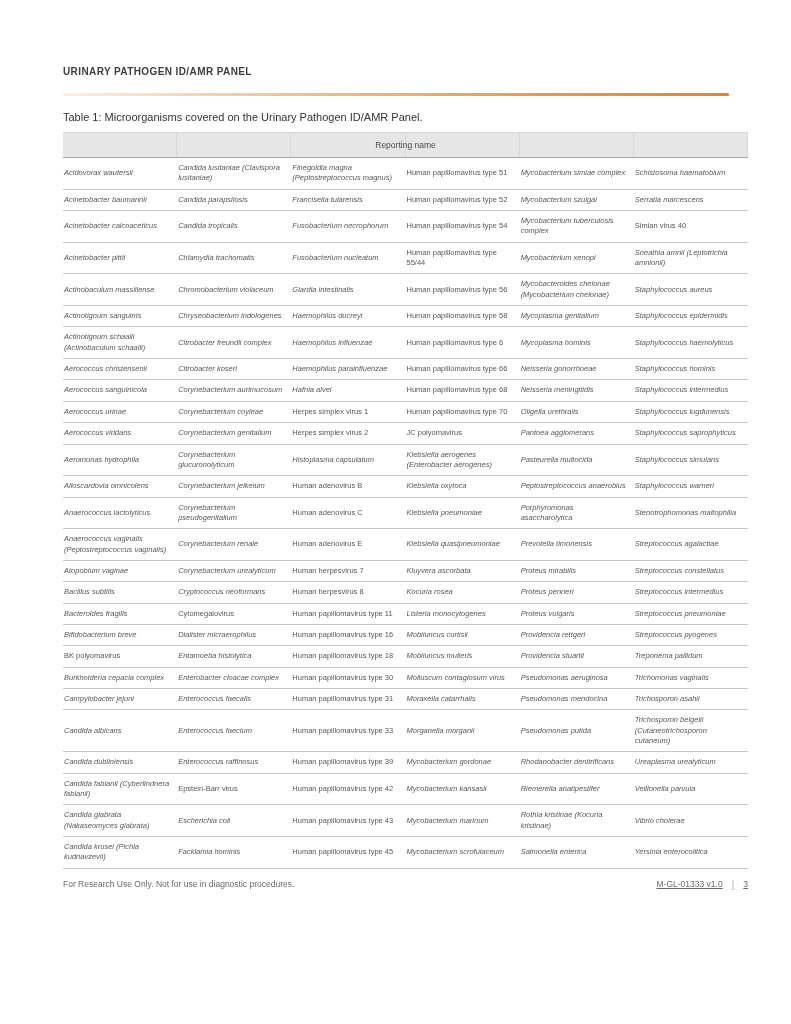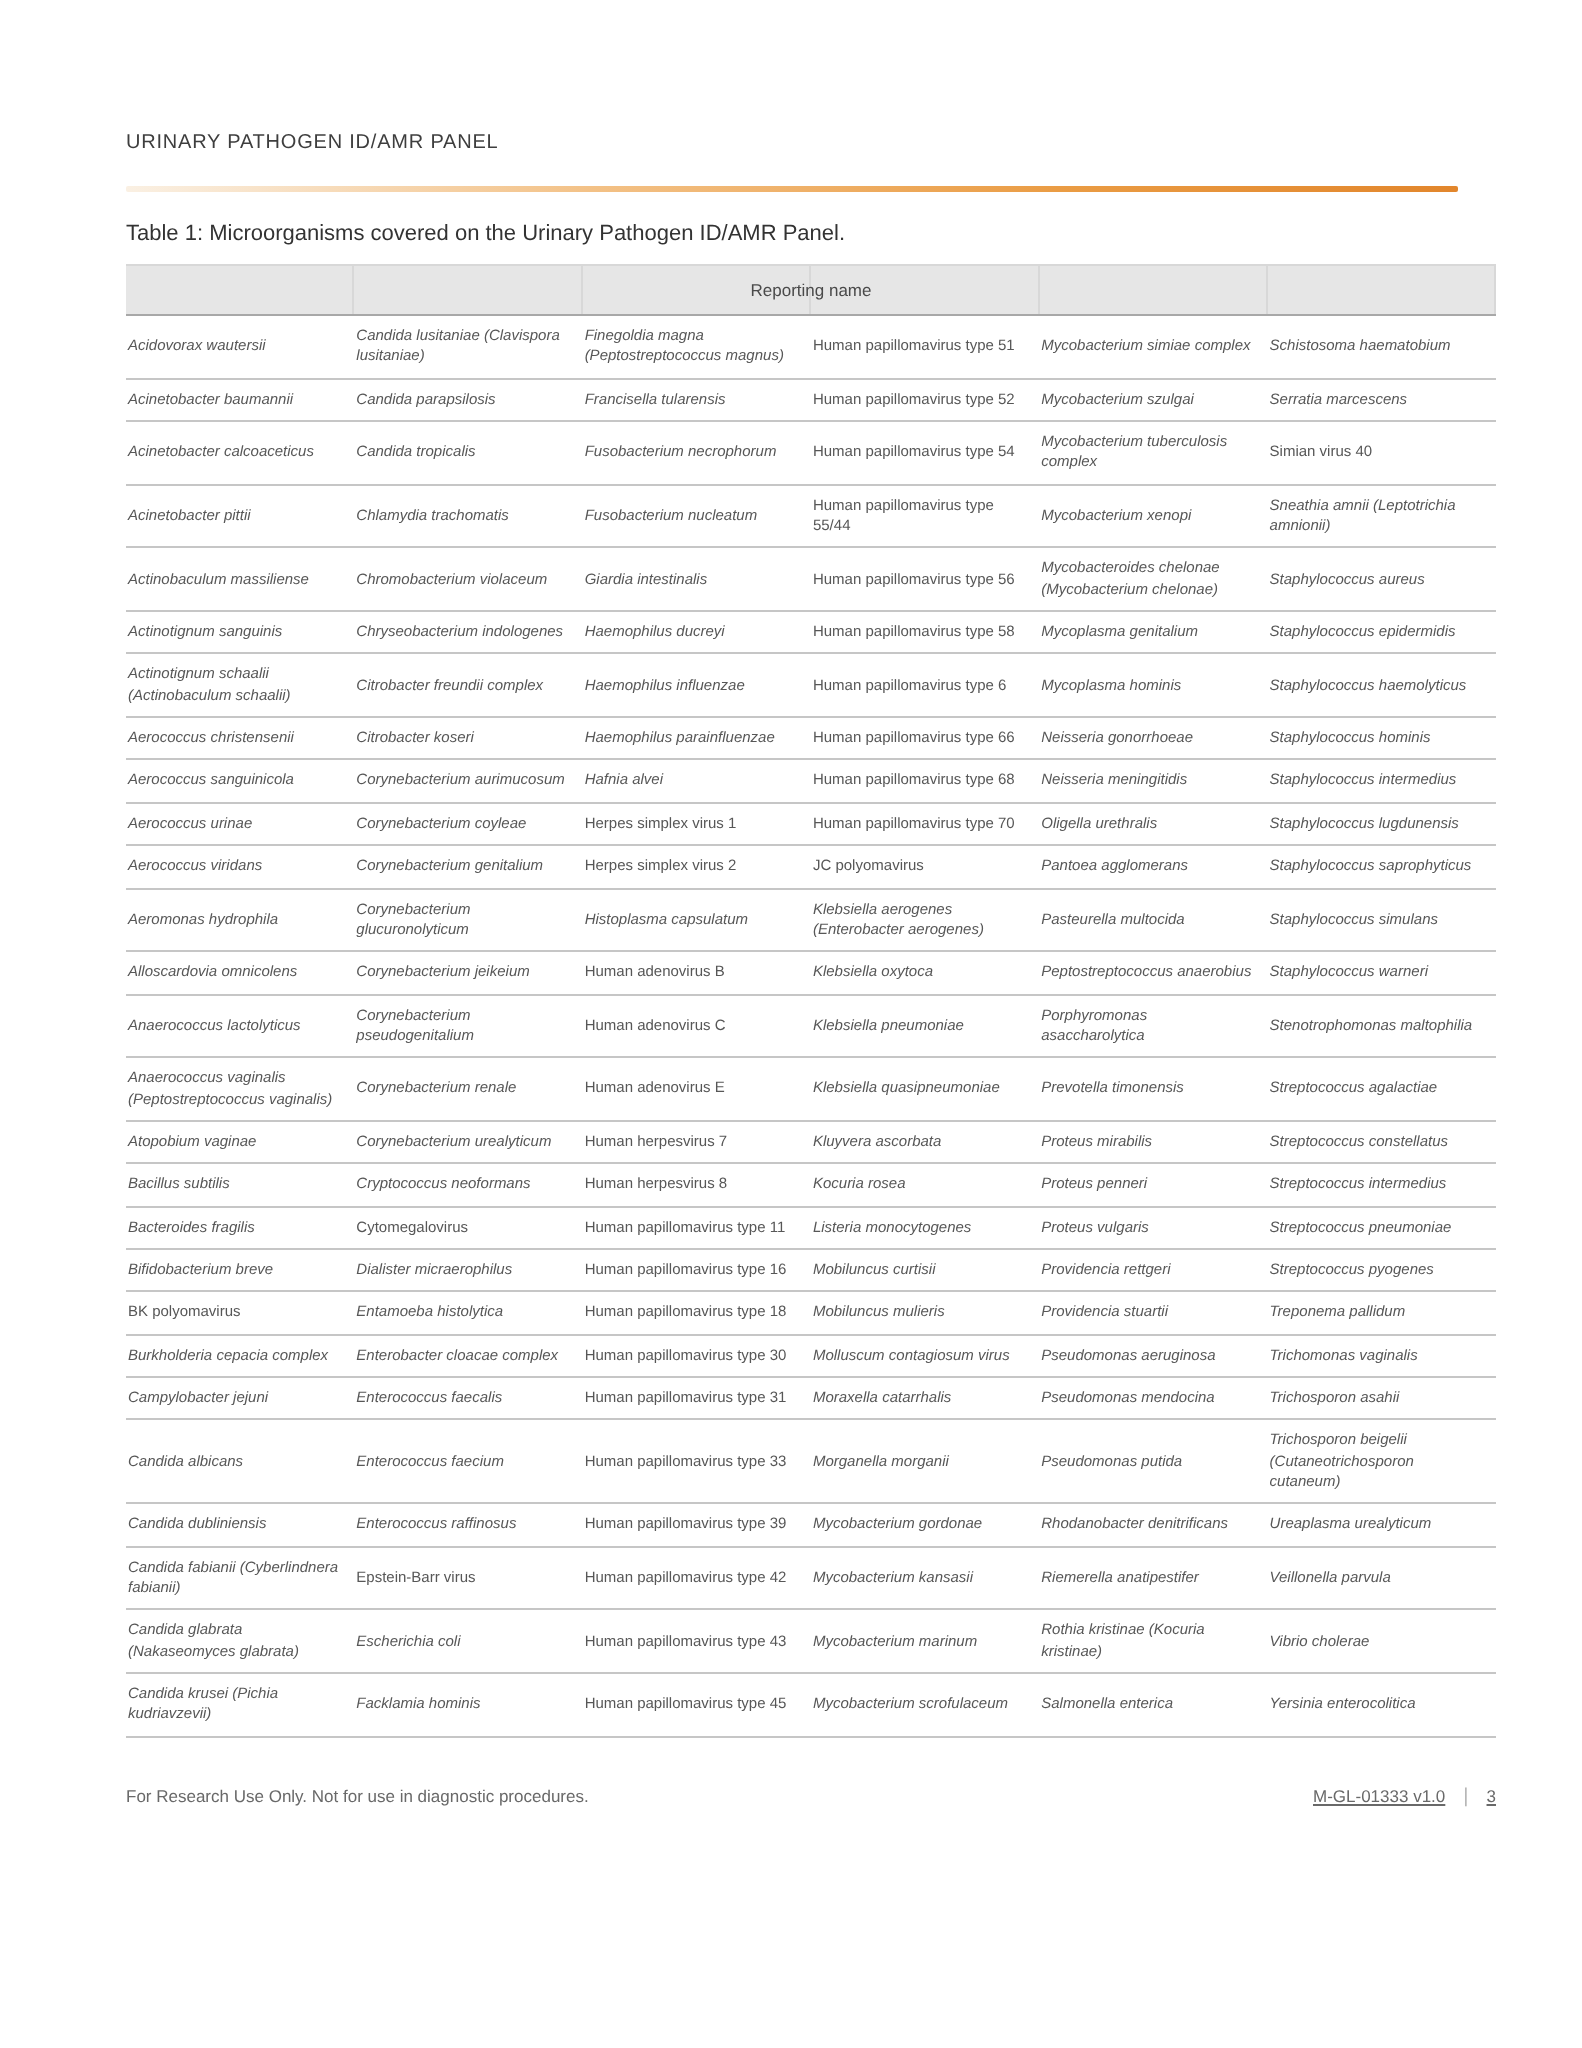--- a/index.html
+++ b/index.html
@@ -6,21 +6,21 @@
   body {
     width:791px; height:1024px;
     font-family:"Liberation Sans", sans-serif;
     color:#3f3f3f;
     position:relative;
     overflow:hidden;
   }
   .page { box-sizing:border-box; padding:66px 43px 0 63px; }
 
   .doc-title {
-    font-size:10px; font-weight:400; letter-spacing:.4px;
+    font-size:10px; font-weight:700; letter-spacing:.4px;
     color:#3e3e3e;
   }
   .accent-rule {
     margin-top:16px;
     width:666px; height:3px;
     background:linear-gradient(to right,#faf0e3 0%,#f3c186 35%,#ea9c44 70%,#e2862c 100%);
     border-radius:1px;
   }
   .caption { margin-top:15px; font-size:11px; color:#333333; }
 
@@ -40,21 +40,21 @@
   table.org-table td {
     font-size:7.5px; line-height:1.38; color:#575757;
     padding:5px 8px 5px 1px;
     border-bottom:1px solid #c6c6c6;
     vertical-align:middle;
     word-wrap:break-word;
   }
   td.it { font-style:italic; }
 
   .footer {
-    margin-top:24px; width:685px;
+    margin-top:10px; width:685px;
     display:flex; justify-content:space-between; align-items:center;
     font-size:8.5px; color:#696969;
   }
   .footer-right { display:flex; align-items:flex-start;text-decoration:underline; }
   .pipe { color:#b5b5b5; margin:0 9px; font-size:10px; }
 </style>
 </head>
 <body>
 
 <div class="page">

